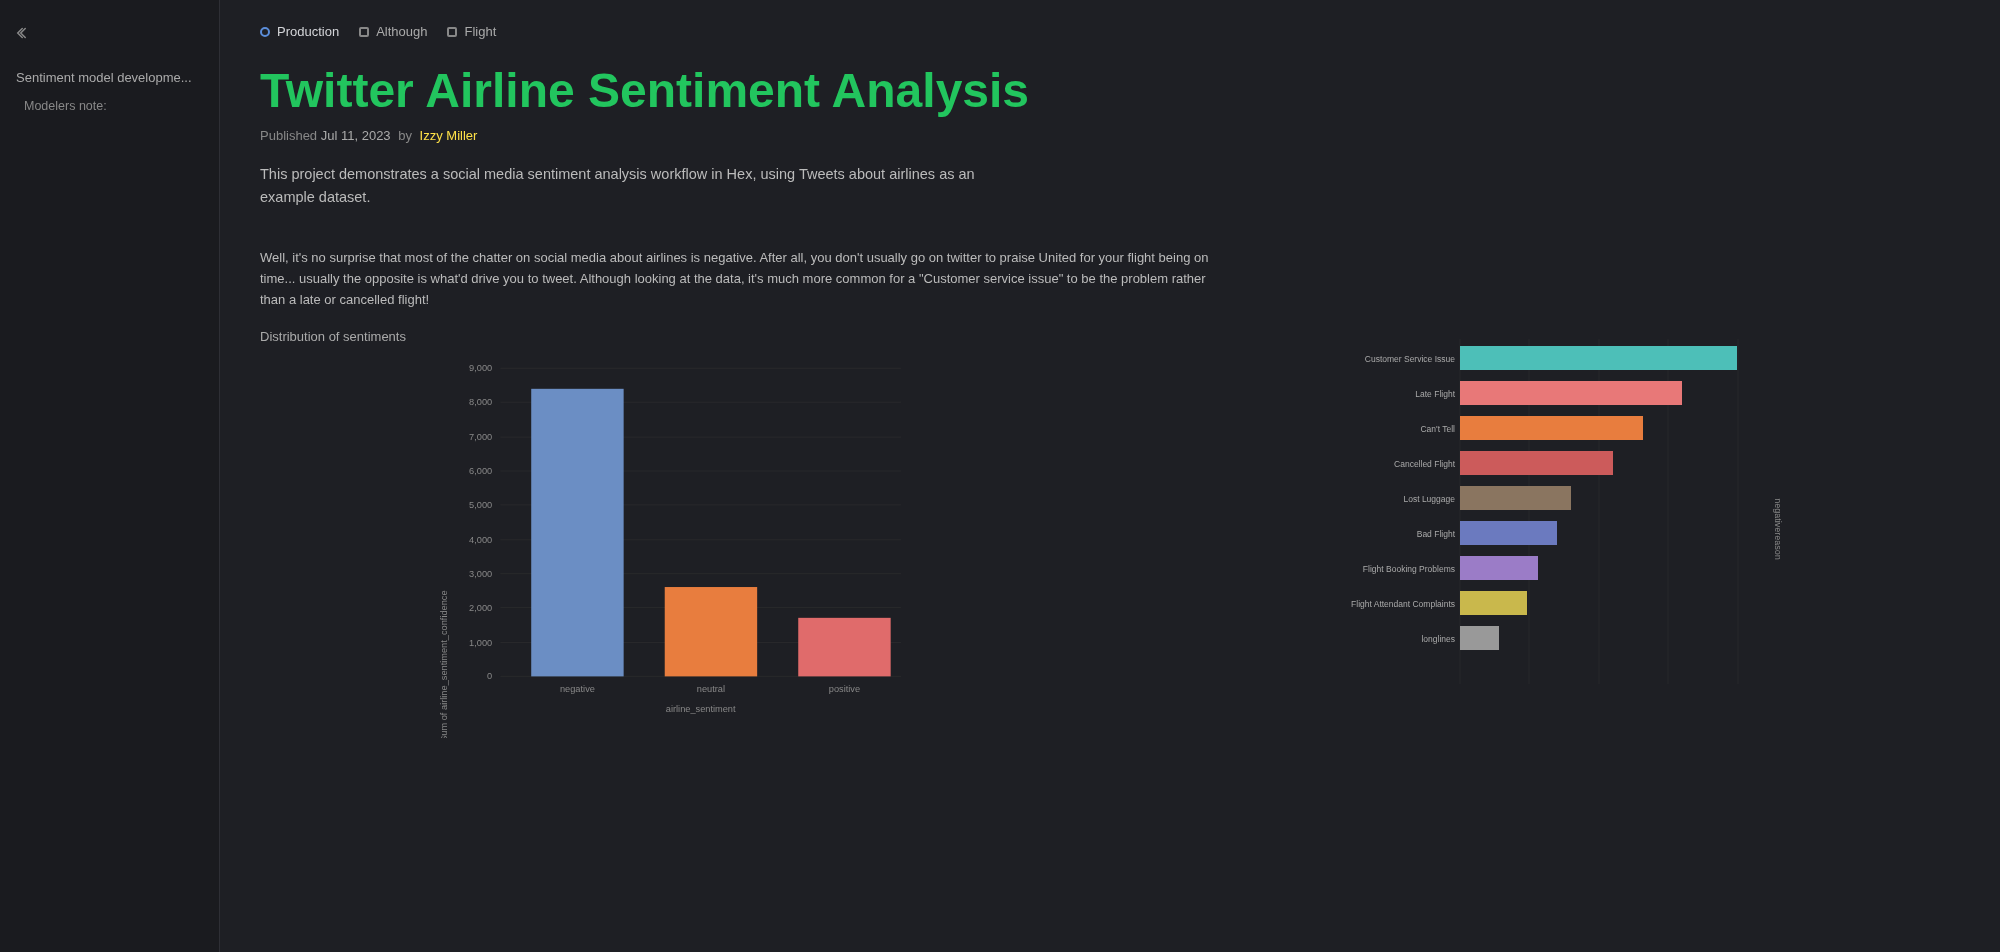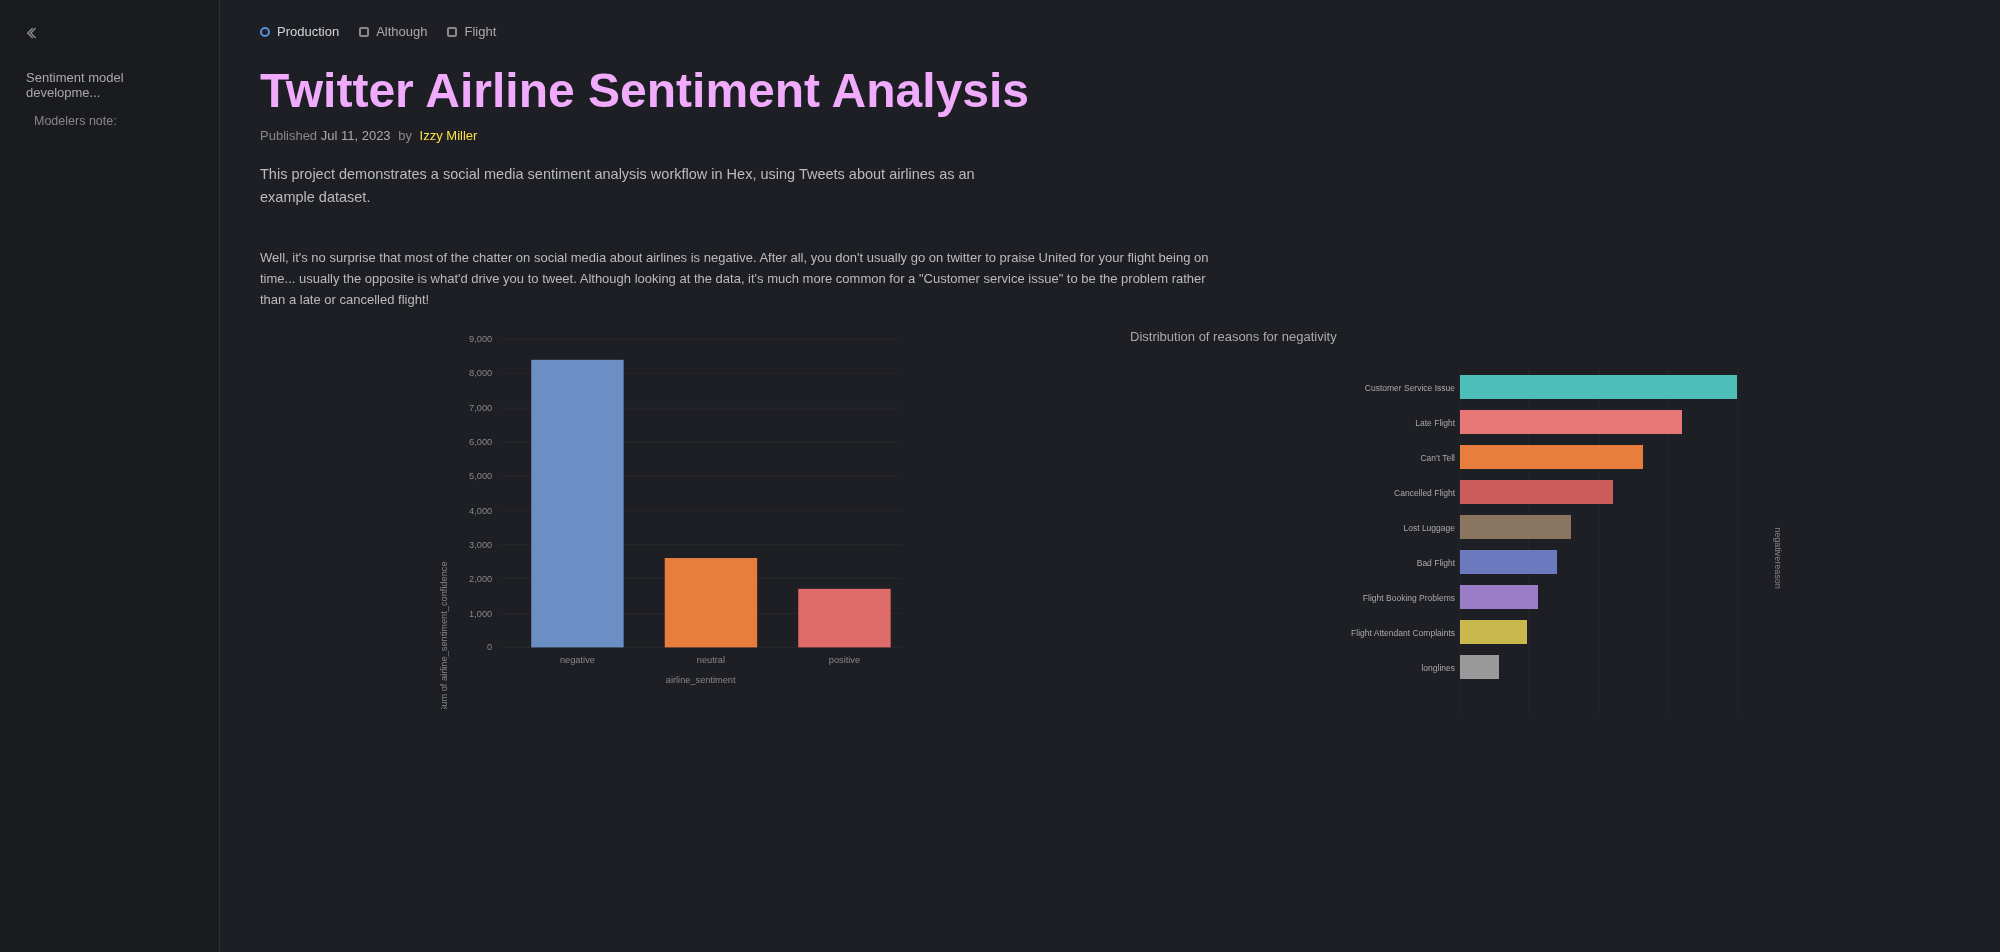--- a/index.html
+++ b/index.html
@@ -11,21 +11,21 @@
       height: 952px;
       overflow: hidden;
     }
 
     
     .sidebar {
       width: 220px;
       min-width: 220px;
       background: #1a1b1f;
       border-right: 1px solid #2e2f35;
-      padding: 16px 10px;
+      padding: 16px 0;
       display: flex;
       flex-direction: column;
     }
     .sidebar-collapse {
       padding: 8px 14px 16px;
       cursor: pointer;
     }
     .sidebar-collapse svg {
       width: 18px; height: 18px;
       stroke: #888;
@@ -75,21 +75,21 @@
     .tab-rect {
       width: 10px; height: 10px;
       border: 2px solid #888;
       border-radius: 2px;
     }
 
     
     .page-title {
       font-size: 48px;
       font-weight: 700;
-      color: #f0abfc;
+      color: #22c55e;
       line-height: 1.15;
       margin-bottom: 10px;
     }
     .meta {
       font-size: 13px;
       color: #888;
       margin-bottom: 20px;
     }
     .meta .date { color: #aaa; }
     .meta .by { margin: 0 4px; }
@@ -176,20 +176,21 @@
     <span class="author">Izzy Miller</span>
   </div>
 
   <p class="description">This project demonstrates a social media sentiment analysis workflow in Hex, using Tweets about airlines as an example dataset.</p>
 
   <p class="description-block">Well, it's no surprise that most of the chatter on social media about airlines is negative. After all, you don't usually go on twitter to praise United for your flight being on time... usually the opposite is what'd drive you to tweet. Although looking at the data, it's much more common for a "Customer service issue" to be the problem rather than a late or cancelled flight!</p>
 
   <div class="charts-row">
 
     <div class="chart-container">
+      <div class="chart-title">Distribution of sentiments</div>
       <svg class="bar-chart-svg-left" viewBox="0 0 480 370" preserveAspectRatio="xMidYMid meet">
 
         <text transform="translate(18,300) rotate(-90)" font-size="9" fill="#888" text-anchor="middle">Sum of airline_sentiment_confidence</text>
 
         <line x1="70" y1="10" x2="460" y2="10" stroke="#333" stroke-width="0.5"></line>
         <text x="62" y="13" font-size="9" fill="#888" text-anchor="end">9,000</text>
         <line x1="70" y1="43" x2="460" y2="43" stroke="#333" stroke-width="0.5"></line>
         <text x="62" y="46" font-size="9" fill="#888" text-anchor="end">8,000</text>
         <line x1="70" y1="77" x2="460" y2="77" stroke="#333" stroke-width="0.5"></line>
         <text x="62" y="80" font-size="9" fill="#888" text-anchor="end">7,000</text>
@@ -215,21 +216,20 @@
         <text x="275" y="325" font-size="9" fill="#888" text-anchor="middle">neutral</text>
 
         <rect x="360" y="253" width="90" height="57" fill="#e06b6b"></rect>
         <text x="405" y="325" font-size="9" fill="#888" text-anchor="middle">positive</text>
 
         <text x="265" y="345" font-size="9" fill="#888" text-anchor="middle">airline_sentiment</text>
       </svg>
     </div>
 
     <div class="chart-container">
-      <div class="chart-title">Distribution of reasons for negativity</div>
       <svg class="bar-chart-svg-right" viewBox="0 0 480 380" preserveAspectRatio="xMidYMid meet">
 
         <line x1="155" y1="10" x2="155" y2="355" stroke="#333" stroke-width="0.5"></line>
         <line x1="224" y1="10" x2="224" y2="355" stroke="#333" stroke-width="0.5"></line>
         <line x1="294" y1="10" x2="294" y2="355" stroke="#333" stroke-width="0.5"></line>
         <line x1="363" y1="10" x2="363" y2="355" stroke="#333" stroke-width="0.5"></line>
         <line x1="433" y1="10" x2="433" y2="355" stroke="#333" stroke-width="0.5"></line>
 
         <text x="150" y="33" font-size="8.5" fill="#aaa" text-anchor="end">Customer Service Issue</text>
         <rect x="155" y="17" width="277" height="24" fill="#4dbfb8"></rect>

